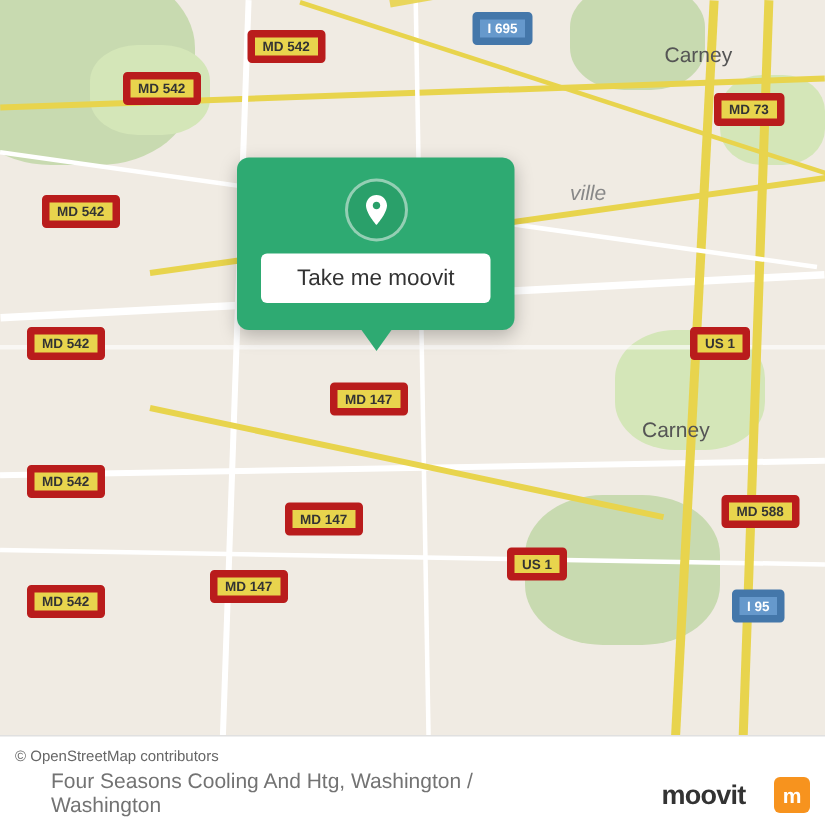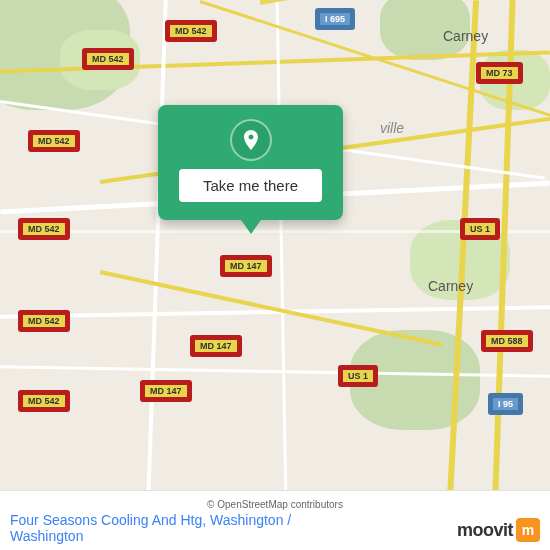--- a/index.html
+++ b/index.html
@@ -110,36 +110,36 @@
       width: 100%;
       background: white;
       padding: 8px 10px 6px;
       border-top: 1px solid #e0e0e0;
     }
 
     .bottom-copyright {
       font-size: 10px;
       color: #666;
       margin-bottom: 2px;
-      text-align: center;
     }
 
     .bottom-title {
       font-size: 14px;
-      color: #3b82f6;
+      color: #737373;
       font-weight: 500;
+      margin-left: 24px;
     }
 
     .moovit-logo {
       position: absolute;
       right: 10px;
       bottom: 8px;
       display: flex;
       align-items: center;
-      gap: 3px;
+      gap: 19px;
     }
 
     .moovit-logo-text {
       font-size: 18px;
       font-weight: bold;
       color: #333;
       letter-spacing: -0.5px;
     }
 
     .moovit-logo-icon {
@@ -232,21 +232,21 @@
   <div class="place-label" style="top:28px;left:443px;">Carney</div>
   <div class="place-label" style="top:278px;left:428px;">Carney</div>
   <div class="place-label" style="top:120px;left:353px;font-style:italic;color:#888;margin-left:27px;">ville</div>
 
   <div class="map-popup">
     <div class="popup-icon">
       <svg viewBox="0 0 24 24" fill="white">
         <path d="M12 2C8.13 2 5 5.13 5 9c0 5.25 7 13 7 13s7-7.75 7-13c0-3.87-3.13-7-7-7zm0 9.5c-1.38 0-2.5-1.12-2.5-2.5s1.12-2.5 2.5-2.5 2.5 1.12 2.5 2.5-1.12 2.5-2.5 2.5z"></path>
       </svg>
     </div>
-    <button class="popup-button">Take me there</button>
+    <button class="popup-button">Take me moovit</button>
   </div>
 
   <div class="bottom-bar">
     <div class="bottom-copyright">© OpenStreetMap contributors</div>
     <div class="bottom-title">
       <span>Four Seasons Cooling And Htg, Washington /</span>
       <br>
       <span>Washington</span>
     </div>
     <div class="moovit-logo">

